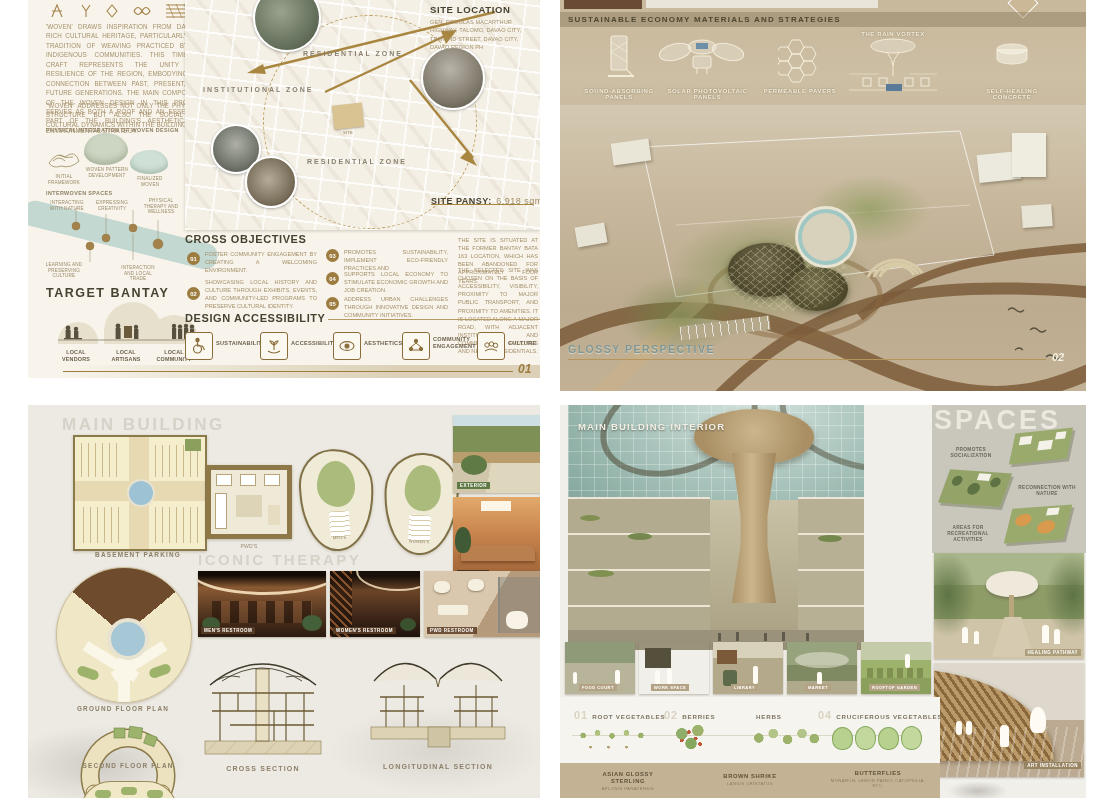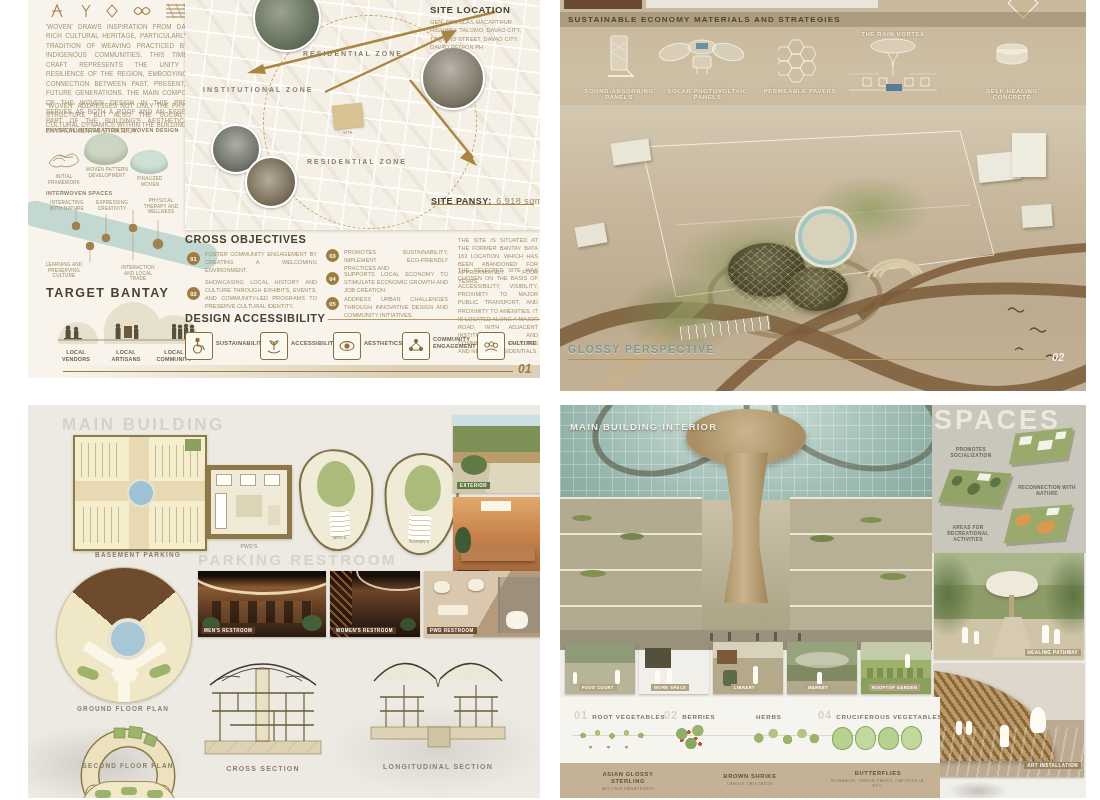--- a/index.html
+++ b/index.html
@@ -467,21 +467,21 @@
       <div class="badge" style="left:4px;bottom:4px;background:#5f7a45;">EXTERIOR</div>
     </div>
     <div class="photo" style="left:425px;top:92px;width:90px;height:84px;
          background:linear-gradient(180deg,#e2a96b 0%,#c8834c 45%,#9a6136 100%);">
       <div class="abs" style="left:28px;top:4px;width:30px;height:10px;background:#fdf6e6;"></div>
       <div class="abs" style="left:8px;top:48px;width:74px;height:16px;background:#b97f4e;border-radius:8px 8px 0 0;box-shadow:0 2px 3px rgba(60,30,10,.4);"></div>
       <div class="abs" style="left:2px;top:30px;width:16px;height:26px;background:#3f5a35;border-radius:50% 50% 40% 40%;"></div>
       <div class="badge" style="left:4px;bottom:4px;background:#4a3322;">INTERIOR</div>
     </div>
 
-    <div class="ghost" style="left:170px;top:146px;font-size:15px;">PARKING RESTROOM</div>
+    <div class="ghost" style="left:170px;top:146px;font-size:15px;">ICONIC THERAPY</div>
 
     <div class="photo" style="left:170px;top:166px;width:128px;height:66px;
          background:linear-gradient(180deg,#120b06 0 7%,#8a5a33 25%,#5a3a22 60%,#2a1a10 100%);">
       <div class="abs" style="left:-10px;top:-26px;width:148px;height:44px;border-radius:50%;border:3px solid rgba(255,235,200,.85);"></div>
       <div class="abs" style="left:14px;top:30px;width:100px;height:22px;
            background-image:repeating-linear-gradient(90deg,rgba(35,20,10,.6) 0 9px,rgba(150,100,60,.35) 9px 18px);"></div>
       <div class="abs" style="left:4px;bottom:6px;width:18px;height:14px;border-radius:50%;background:#3f5a35;"></div>
       <div class="abs" style="right:4px;bottom:6px;width:20px;height:16px;border-radius:50%;background:#44603a;"></div>
       <div class="badge" style="left:3px;bottom:3px;">MEN'S RESTROOM</div>
     </div>
@@ -526,21 +526,21 @@
         <path d="M6,26 Q36,-8 68,24" stroke="#3f3a2a" stroke-width="1.3" fill="rgba(235,229,208,.6)"></path>
         <path d="M72,24 Q104,-8 134,26" stroke="#3f3a2a" stroke-width="1.3" fill="rgba(235,229,208,.6)"></path>
         <path d="M68,24 L70,32 L72,24" stroke-width="1"></path>
       </g>
     </svg>
     <div class="planlbl" style="left:340px;top:358px;width:140px;font-size:7px;">LONGITUDINAL SECTION</div>
   </div>
 
   <div class="panel" style="left:560px;top:405px;width:526px;height:393px;background:#f1efe9;">
 
-    <div class="abs" style="left:0;top:0;width:372px;height:245px;overflow:hidden;background:#8f9a84;">
+    <div class="abs" style="left:8px;top:0;width:296px;height:245px;overflow:hidden;background:#8f9a84;">
       <div class="abs" style="left:0;top:0;width:372px;height:125px;
            background:radial-gradient(ellipse at 50% 0%, #d4e3dd 0%, #a9c4bc 45%, #8fb0a6 75%, #7fa098 100%);"></div>
       <div class="abs" style="left:0;top:0;width:372px;height:125px;opacity:.5;
            background:repeating-linear-gradient(0deg,rgba(255,255,255,.55) 0 1px,transparent 1px 13px),
                       repeating-linear-gradient(90deg,rgba(255,255,255,.55) 0 1px,transparent 1px 13px);"></div>
       <div class="abs" style="left:30px;top:-34px;width:150px;height:90px;border-radius:50%;border:6px solid rgba(80,75,55,.55);transform:rotate(-18deg);"></div>
       <div class="abs" style="left:210px;top:-40px;width:160px;height:92px;border-radius:50%;border:6px solid rgba(80,75,55,.5);transform:rotate(14deg);"></div>
 
       <div class="abs" style="left:0;top:92px;width:142px;height:153px;background:#b3ab8f;
            background-image:repeating-linear-gradient(180deg,rgba(245,240,225,.85) 0 2px,transparent 2px 36px);"></div>

